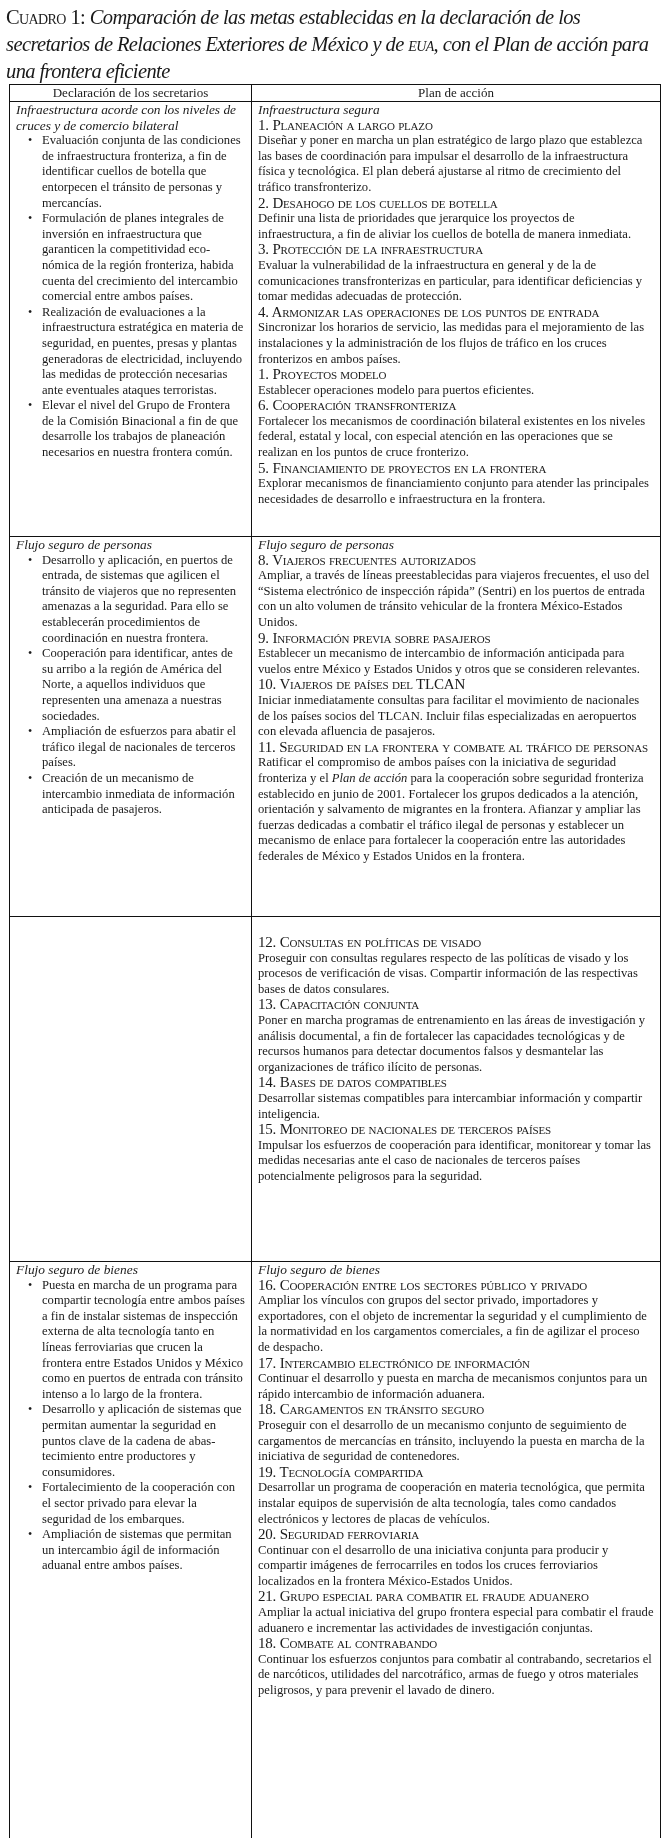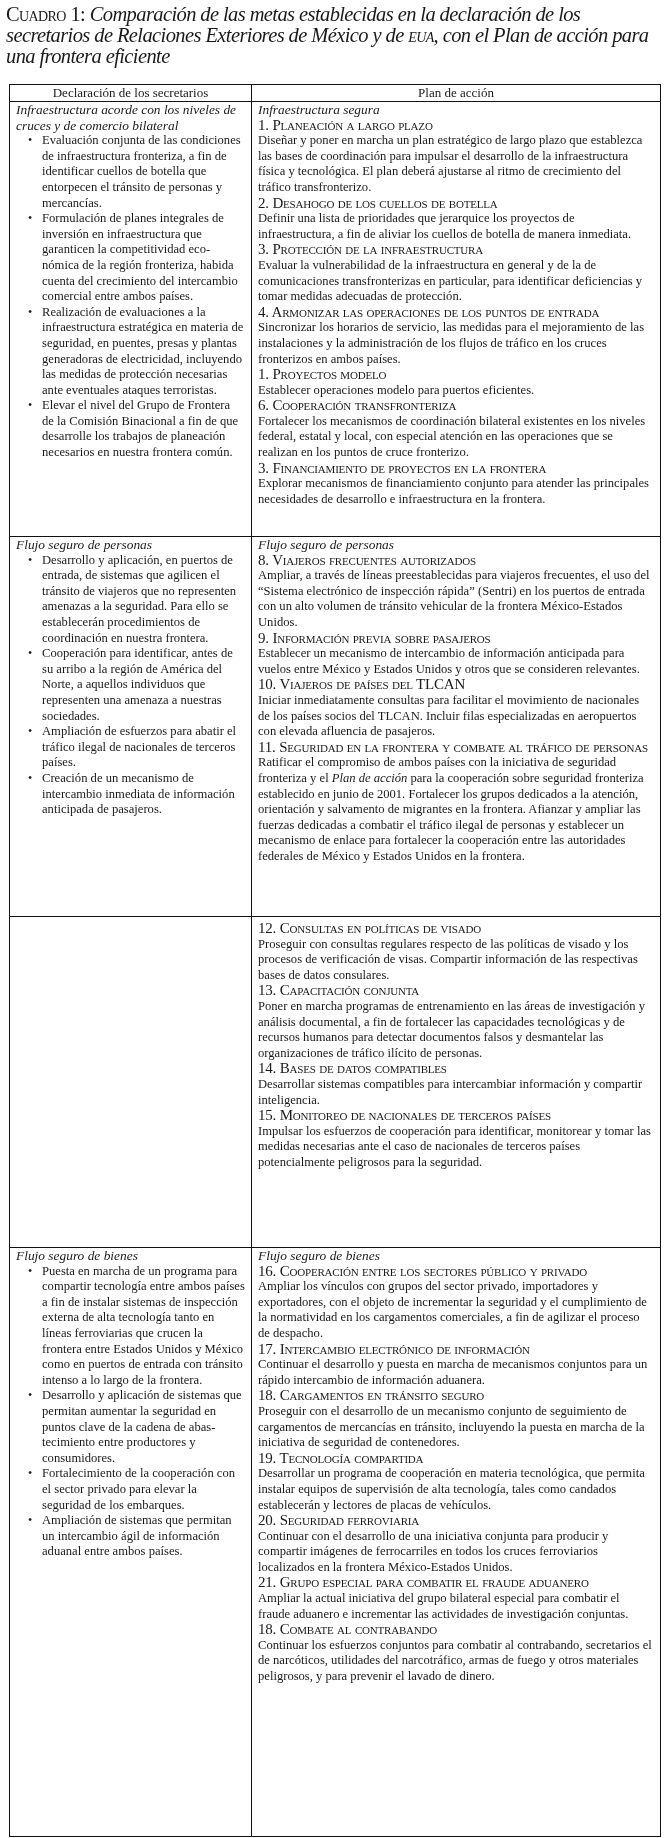--- a/index.html
+++ b/index.html
@@ -2,21 +2,21 @@
 <html><head>
 <meta charset="utf-8">
 <style>
   html, body { margin: 0; padding: 0; background: #ffffff; }
   body {
     width: 668px; height: 1838px; position: relative; overflow: hidden;
     font-family: "Liberation Serif", "DejaVu Serif", serif; color: #1a1a1a;
   }
   .title {
     position: absolute; left: 6px; top: 4px; width: 660px;
-    font-size: 20.5px; line-height: 21px; letter-spacing: -0.6px;
+    font-size: 20.5px; line-height: 27px; letter-spacing: -0.6px;
   }
   .title .sc { font-variant: small-caps; font-style: normal; }
   .title .it { font-style: italic; }
   .title .eua { font-variant: small-caps; font-style: italic; text-transform: lowercase; }
 
   table.cmp {
     position: absolute; left: 9px; top: 84px; width: 651px;
     border-collapse: collapse; table-layout: fixed;
     font-size: 12.6px; line-height: 15.6px;
   }
@@ -35,21 +35,21 @@
   ul.bul li::before {
     content: "\2022"; position: absolute; left: 0; top: 0; font-size: 12px;
   }
   .item-head { font-variant: small-caps; font-size: 15px; letter-spacing: -0.2px; }
   .item-text { }
   .em { font-style: italic; }
   tr.r1 td { height: 434px; }
   tr.r2 td { height: 379px; }
   tr.r3 td { height: 326px; }
   tr.r4 td { height: 588px; }
-  tr.r3 td.c2cell { padding-top: 4px; }
+  tr.r3 td.c2cell { padding-top: 18px; }
   tr.r3 td.c1cell { border-bottom-width: 1.3px; }
 </style>
 </head>
 <body>
 
 <div class="title">
   <span class="sc">Cuadro 1:</span>
   <span class="it"><span>Comparación de las metas establecidas en la declaración de los secretarios de Relaciones Exteriores de México y de </span><span class="eua">EUA</span><span>, con el Plan de acción para una frontera eficiente</span></span>
 </div>
 
@@ -95,21 +95,21 @@
           </div>
           <div>
             <div class="item-head">1. Proyectos modelo</div>
             <div class="item-text">Establecer operaciones modelo para puertos eficientes.</div>
           </div>
           <div>
             <div class="item-head">6. Cooperación transfronteriza</div>
             <div class="item-text">Fortalecer los mecanismos de coordinación bilateral existentes en los niveles federal, estatal y local, con especial atención en las operaciones que se realizan en los puntos de cruce fronterizo.</div>
           </div>
           <div>
-            <div class="item-head">3. Financiamiento de proyectos en la frontera</div>
+            <div class="item-head">5. Financiamiento de proyectos en la frontera</div>
             <div class="item-text">Explorar mecanismos de financiamiento conjunto para atender las principales necesidades de desarrollo e infraestructura en la frontera.</div>
           </div>
         </td>
       </tr>
       <tr class="r2">
         <td class="c1cell">
           <div class="section-title">Flujo seguro de personas</div>
           <ul class="bul">
             <li>Desarrollo y aplicación, en puertos de entrada, de sistemas que agilicen el tránsito de viajeros que no representen amenazas a la seguridad. Para ello se establecerán procedimientos de coordinación en nuestra frontera.</li>
             <li>Cooperación para identificar, antes de su arribo a la región de América del Norte, a aquellos individuos que representen una amenaza a nuestras sociedades.</li>
@@ -177,29 +177,29 @@
           <div>
             <div class="item-head">17. Intercambio electrónico de información</div>
             <div class="item-text">Continuar el desarrollo y puesta en marcha de mecanismos conjuntos para un rápido intercambio de información aduanera.</div>
           </div>
           <div>
             <div class="item-head">18. Cargamentos en tránsito seguro</div>
             <div class="item-text">Proseguir con el desarrollo de un mecanismo conjunto de seguimiento de cargamentos de mercancías en tránsito, incluyendo la puesta en marcha de la iniciativa de seguridad de contenedores.</div>
           </div>
           <div>
             <div class="item-head">19. Tecnología compartida</div>
-            <div class="item-text">Desarrollar un programa de cooperación en materia tecnológica, que permita instalar equipos de supervisión de alta tecnología, tales como candados establecerán y lectores de placas de vehículos.</div>
+            <div class="item-text">Desarrollar un programa de cooperación en materia tecnológica, que permita instalar equipos de supervisión de alta tecnología, tales como candados electrónicos y lectores de placas de vehículos.</div>
           </div>
           <div>
             <div class="item-head">20. Seguridad ferroviaria</div>
             <div class="item-text">Continuar con el desarrollo de una iniciativa conjunta para producir y compartir imágenes de ferrocarriles en todos los cruces ferroviarios localizados en la frontera México-Estados Unidos.</div>
           </div>
           <div>
             <div class="item-head">21. Grupo especial para combatir el fraude aduanero</div>
-            <div class="item-text">Ampliar la actual iniciativa del grupo bilateral especial para combatir el fraude aduanero e incrementar las actividades de investigación conjuntas.</div>
+            <div class="item-text">Ampliar la actual iniciativa del grupo frontera especial para combatir el fraude aduanero e incrementar las actividades de investigación conjuntas.</div>
           </div>
           <div>
             <div class="item-head">18. Combate al contrabando</div>
             <div class="item-text">Continuar los esfuerzos conjuntos para combatir al contrabando, secretarios el de narcóticos, utilidades del narcotráfico, armas de fuego y otros materiales peligrosos, y para prevenir el lavado de dinero.</div>
           </div>
         </td>
       </tr>
     </tbody>
 </table>
 

